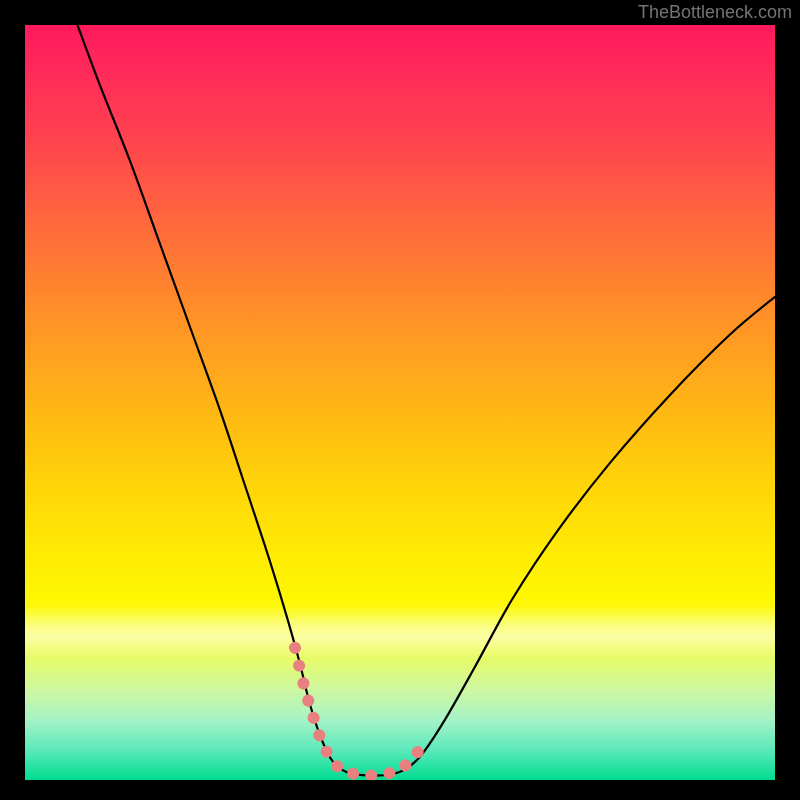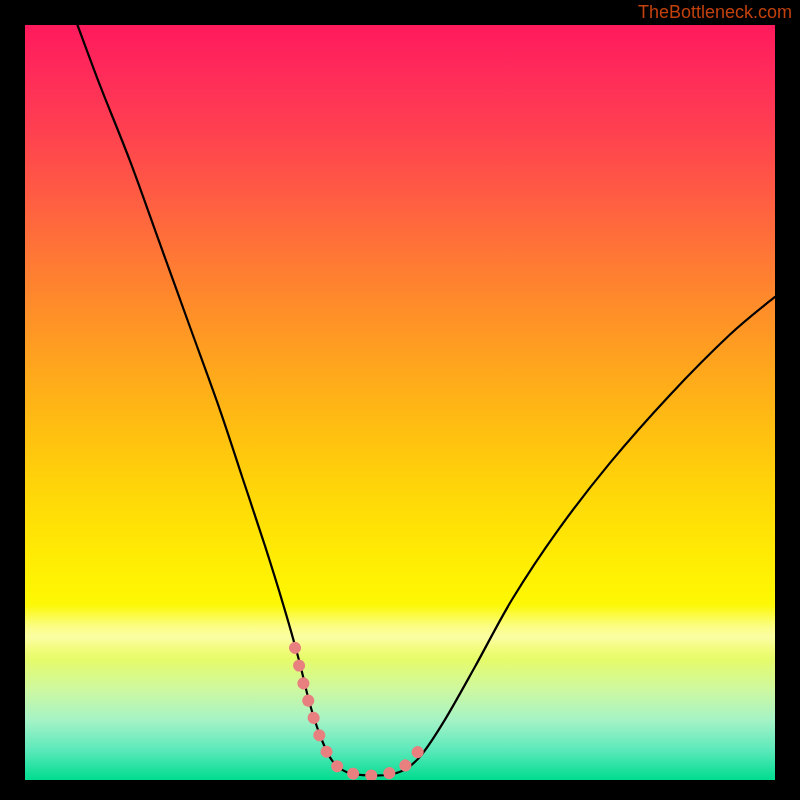--- a/index.html
+++ b/index.html
@@ -8,21 +8,21 @@
     height: 800px;
     background: #000;
     position: relative;
     overflow: hidden;
     font-family: Arial, sans-serif;
   }
   .watermark {
     position: absolute;
     top: 2px;
     right: 8px;
-    color: #c2410c;
+    color: #737373;
     font-size: 18px;
     font-weight: 500;
     z-index: 10;
   }
   .plot-area {
     position: absolute;
     left: 25px;
     top: 25px;
     width: 750px;
     height: 755px;

